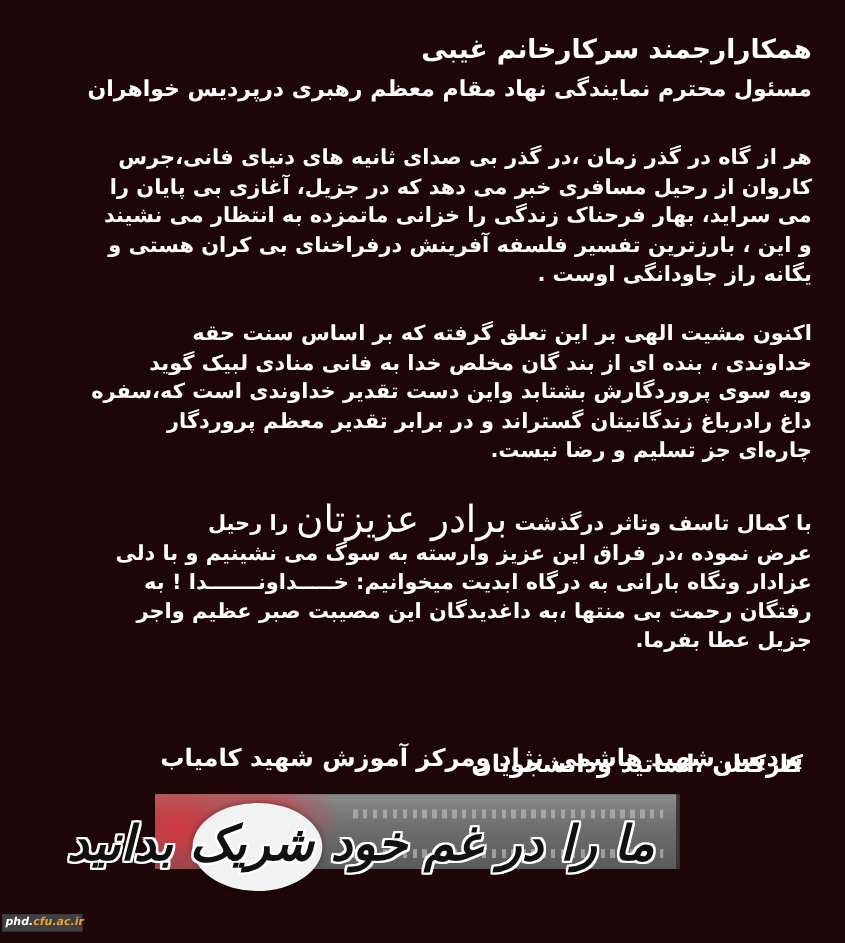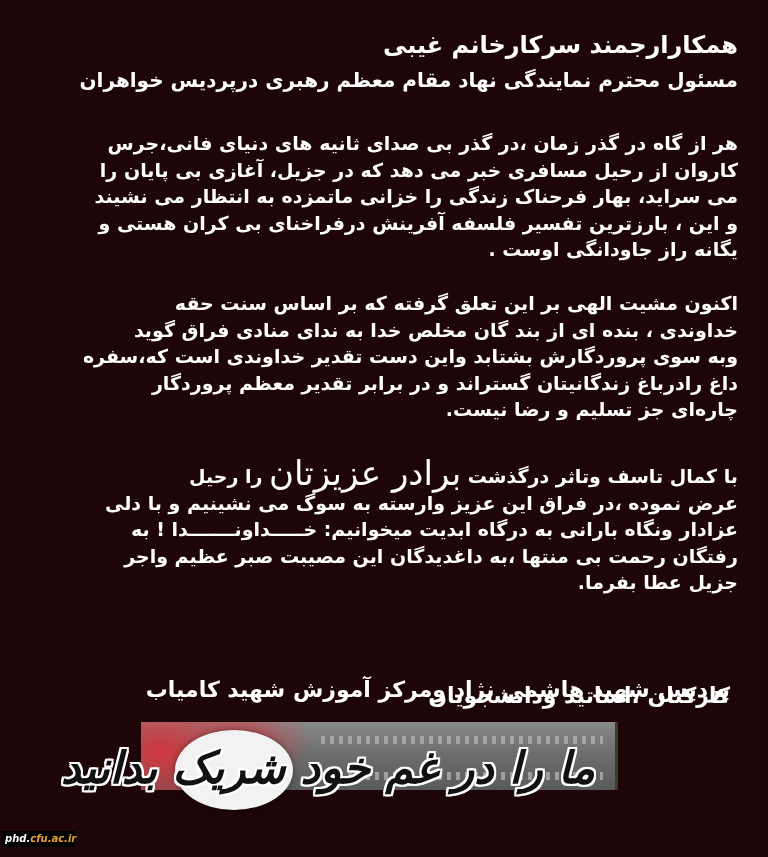--- a/index.html
+++ b/index.html
@@ -117,21 +117,21 @@
       text-shadow:
         2px 0 0 #fff, -2px 0 0 #fff, 0 2px 0 #fff, 0 -2px 0 #fff,
         2px 2px 0 #fff, -2px -2px 0 #fff, 2px -2px 0 #fff, -2px 2px 0 #fff;
     }
     .watermark {
       position: absolute;
       left: 2px;
       top: 831px;
       width: 73px;
       height: 16px;
-      background: #000000;
+      background: #404040;
       font-family: "DejaVu Sans", sans-serif;
       font-size: 10px;
       font-weight: bold;
       font-style: italic;
       line-height: 16px;
       padding-left: 3px;
       box-sizing: border-box;
       white-space: nowrap;
     }
     .watermark .wm-a { color: #ffffff; }
@@ -146,21 +146,21 @@
 <div class="para p1 rtl">
   <span class="line">هر از گاه در گذر زمان ،در گذر بی صدای ثانیه های دنیای فانی،جرس</span>
   <span class="line">کاروان از رحیل مسافری خبر می دهد که در جزیل، آغازی بی پایان را</span>
   <span class="line">می سراید، بهار فرحناک زندگی را  خزانی ماتمزده به انتظار می نشیند</span>
   <span class="line">و این ، بارزترین تفسیر فلسفه آفرینش درفراخنای بی کران هستی و</span>
   <span class="line">یگانه راز جاودانگی اوست .</span>
 </div>
 
 <div class="para p2 rtl">
   <span class="line">اکنون مشیت الهی بر این تعلق گرفته  که بر اساس سنت حقه</span>
-  <span class="line">خداوندی ، بنده ای از بند گان مخلص خدا  به ندای منادی فراق گوید</span>
+  <span class="line">خداوندی ، بنده ای از بند گان مخلص خدا  به فانی منادی لبیک گوید</span>
   <span class="line">وبه سوی پروردگارش بشتابد واین دست تقدیر خداوندی است که،سفره</span>
   <span class="line">داغ رادرباغ زندگانیتان گستراند و در برابر تقدیر معظم پروردگار</span>
   <span class="line">چاره‌ای جز تسلیم و رضا نیست.</span>
 </div>
 
 <div class="para p3 rtl">
   <span class="line"><span>با کمال تاسف وتاثر درگذشت </span><span class="big">برادر عزیزتان</span><span> را رحیل</span></span>
   <span class="line">عرض نموده ،در فراق  این عزیز  وارسته به سوگ می نشینیم و با دلی</span>
   <span class="line">عزادار ونگاه بارانی به درگاه ابدیت میخوانیم:  خـــــداونـــــــدا ! به</span>
   <span class="line">رفتگان رحمت بی منتها ،به داغدیدگان این مصیبت صبر عظیم واجر</span>

